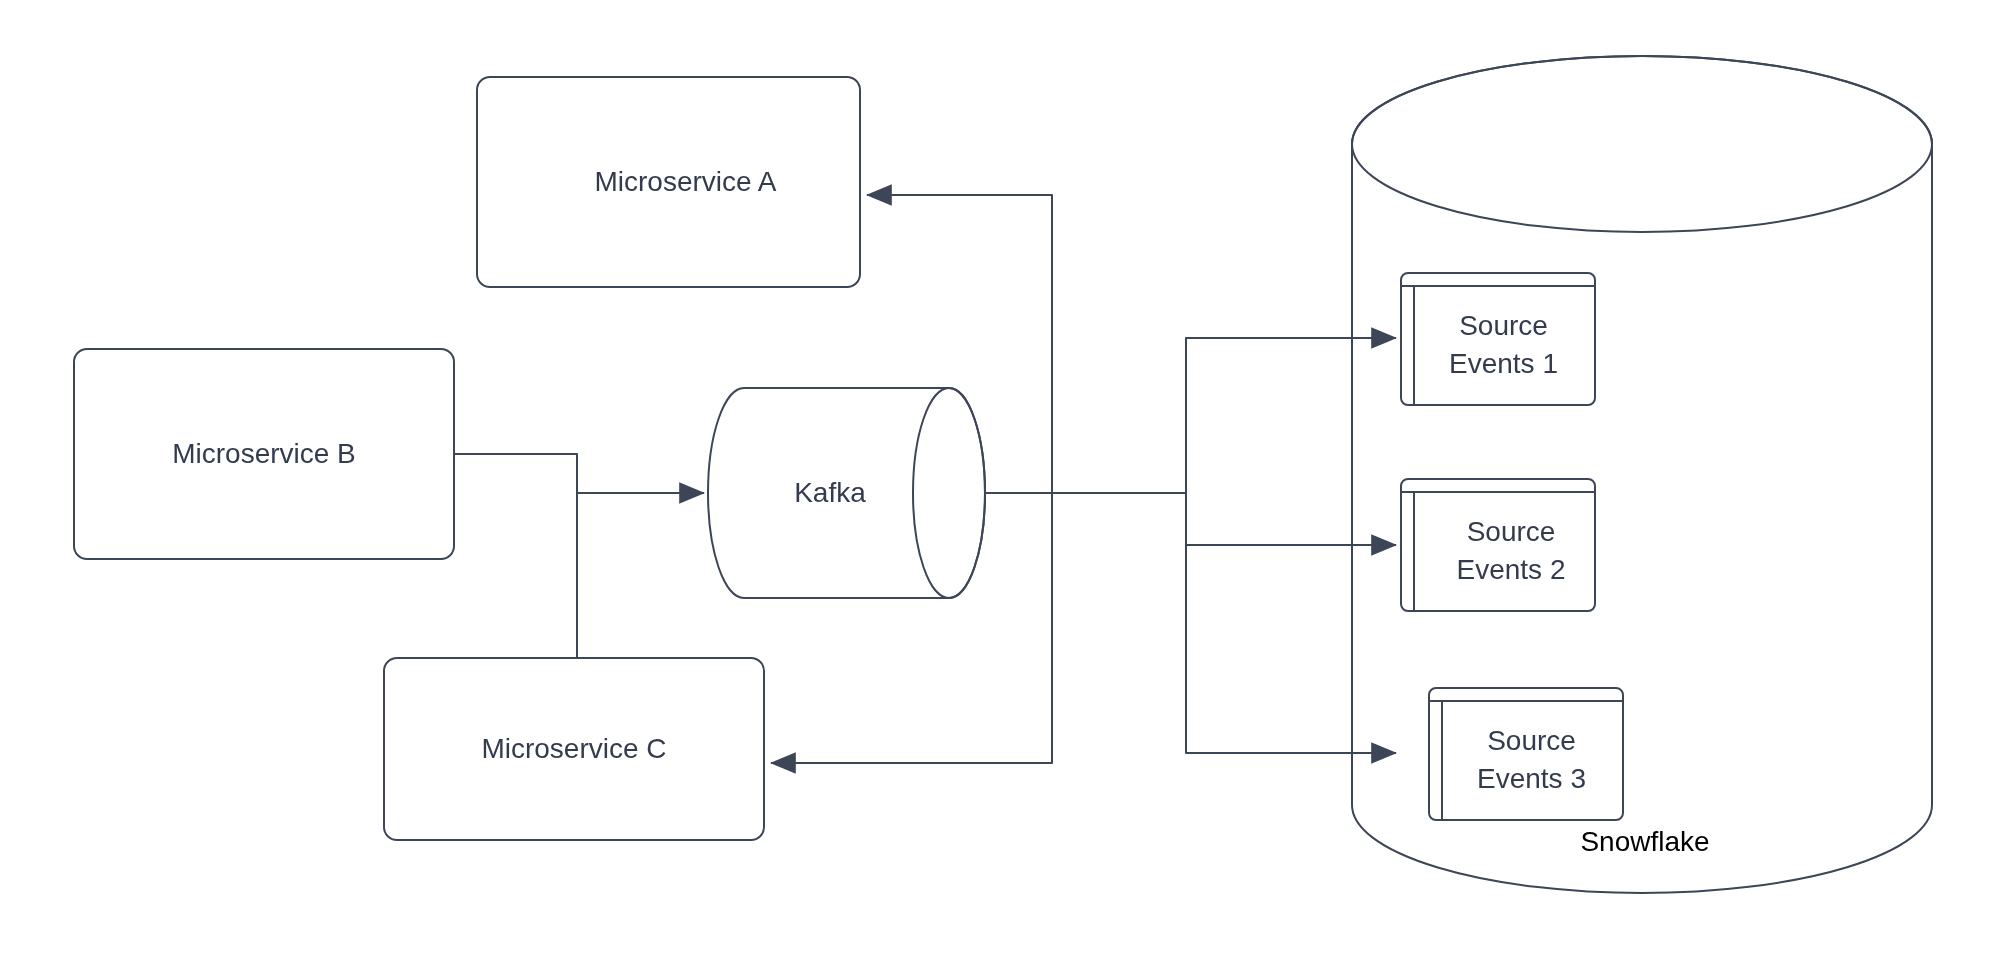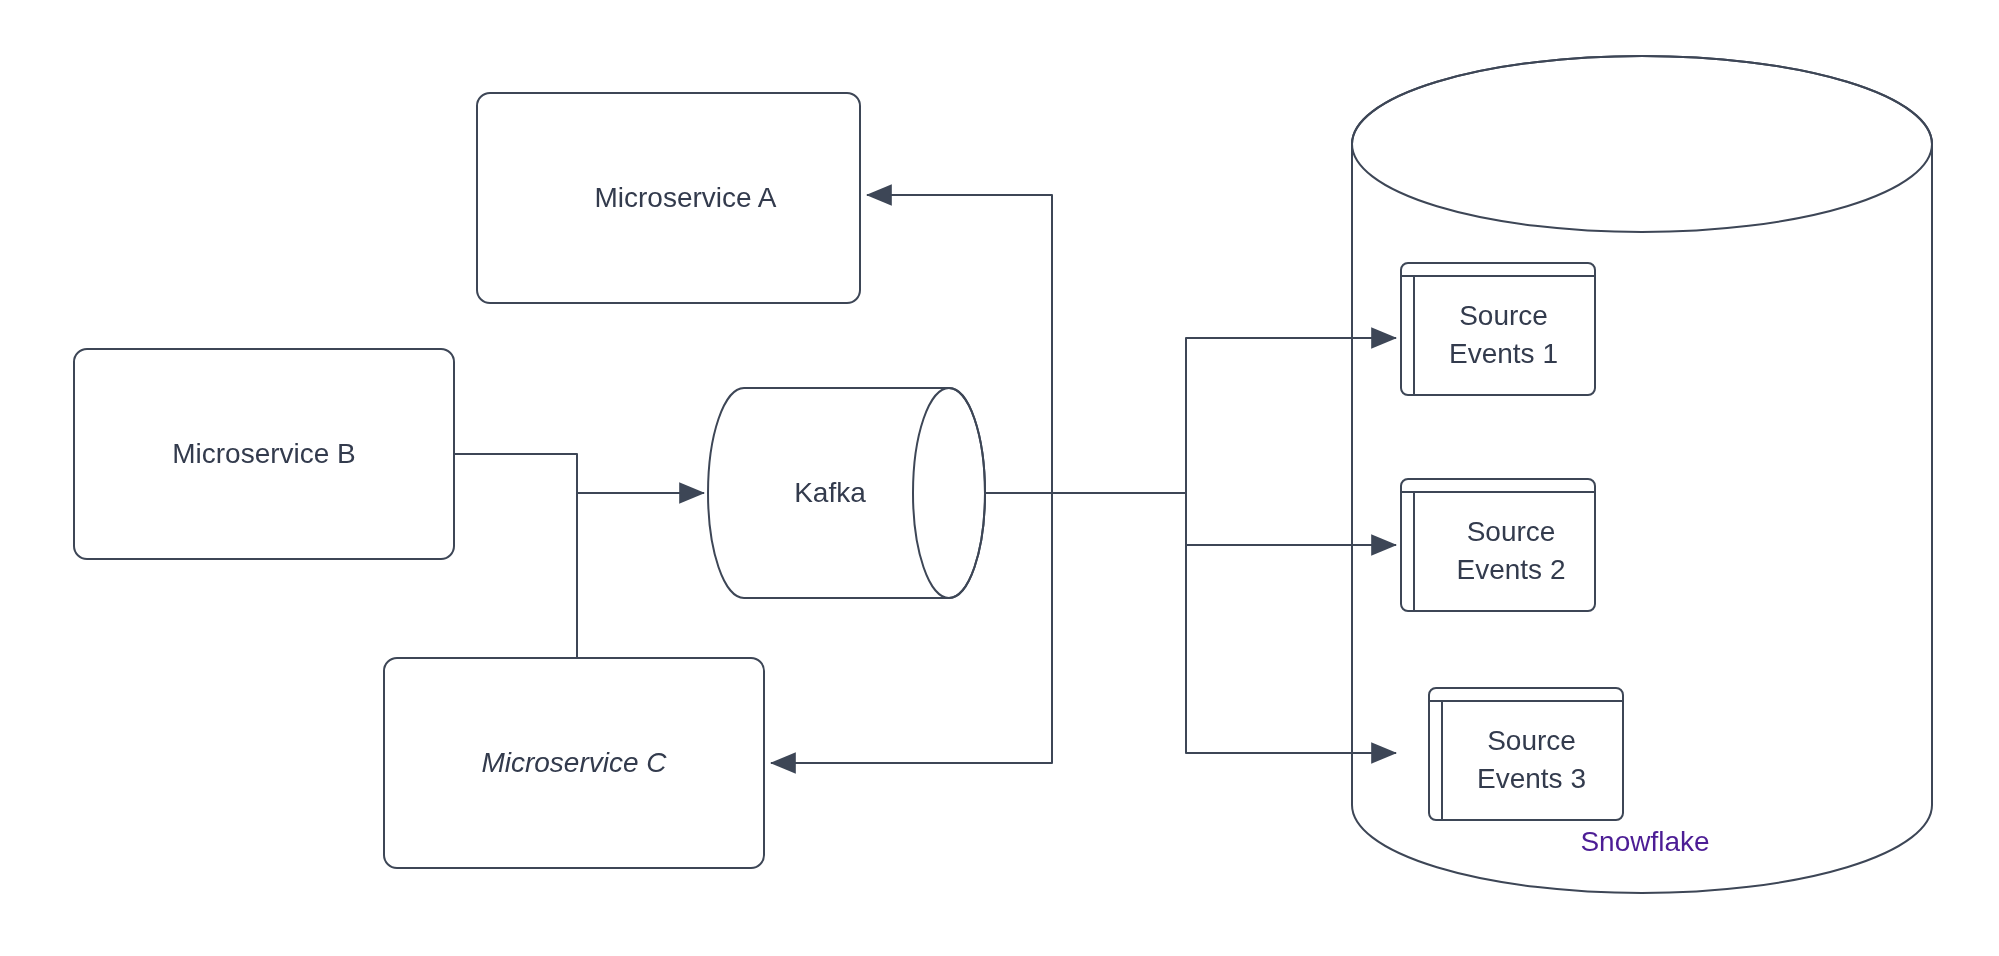--- a/index.html
+++ b/index.html
@@ -28,41 +28,41 @@
     border: 2px solid #3d4656;
     border-radius: 14px;
     background: #ffffff;
     display: flex;
     align-items: center;
     justify-content: center;
     color: #333b4d;
     font-size: 28px;
     text-align: center;
   }
-  .node-a { left: 476px; top: 92px;  width: 385px; height: 212px; padding-left: 34px; }
+  .node-a { left: 476px; top: 76px;  width: 385px; height: 212px; padding-left: 34px; }
   .node-b { left: 73px;  top: 348px; width: 382px; height: 212px; }
-  .node-c { left: 383px; top: 657px; width: 382px; height: 212px; font-style: italic; }
+  .node-c { left: 383px; top: 657px; width: 382px; height: 184px; }
 
   .kafka-label {
     position: absolute;
     left: 708px; top: 388px;
     width: 244px; height: 210px;
     display: flex;
     align-items: center;
     justify-content: center;
     color: #333b4d;
     font-size: 28px;
     pointer-events: none;
   }
   .snowflake-label {
     position: absolute;
     left: 1495px; top: 826px;
     width: 300px;
     text-align: center;
-    color: #4c1d95;
+    color: #000000;
     font-size: 28px;
     pointer-events: none;
   }
 
   .table-node {
     position: absolute;
     box-sizing: border-box;
     width: 196px;
     height: 134px;
     border: 2px solid #3d4656;
@@ -89,21 +89,21 @@
   .table-node .tbl-label {
     position: relative;
     width: 160px;
     margin-left: 11px;
     margin-top: 11px;
     color: #333b4d;
     font-size: 28px;
     line-height: 1.35;
     text-align: center;
   }
-  .se-1 { left: 1400px; top: 262px; }
+  .se-1 { left: 1400px; top: 272px; }
   .se-2 { left: 1400px; top: 478px; padding-left: 15px; }
   .se-3 { left: 1400px; top: 687px; margin-left: 28px; }
 </style>
 </head>
 <body>
 
 <div class="canvas">
 
   <svg class="edges-svg" viewBox="0 0 1999 956" xmlns="http://www.w3.org/2000/svg">
     <defs>

